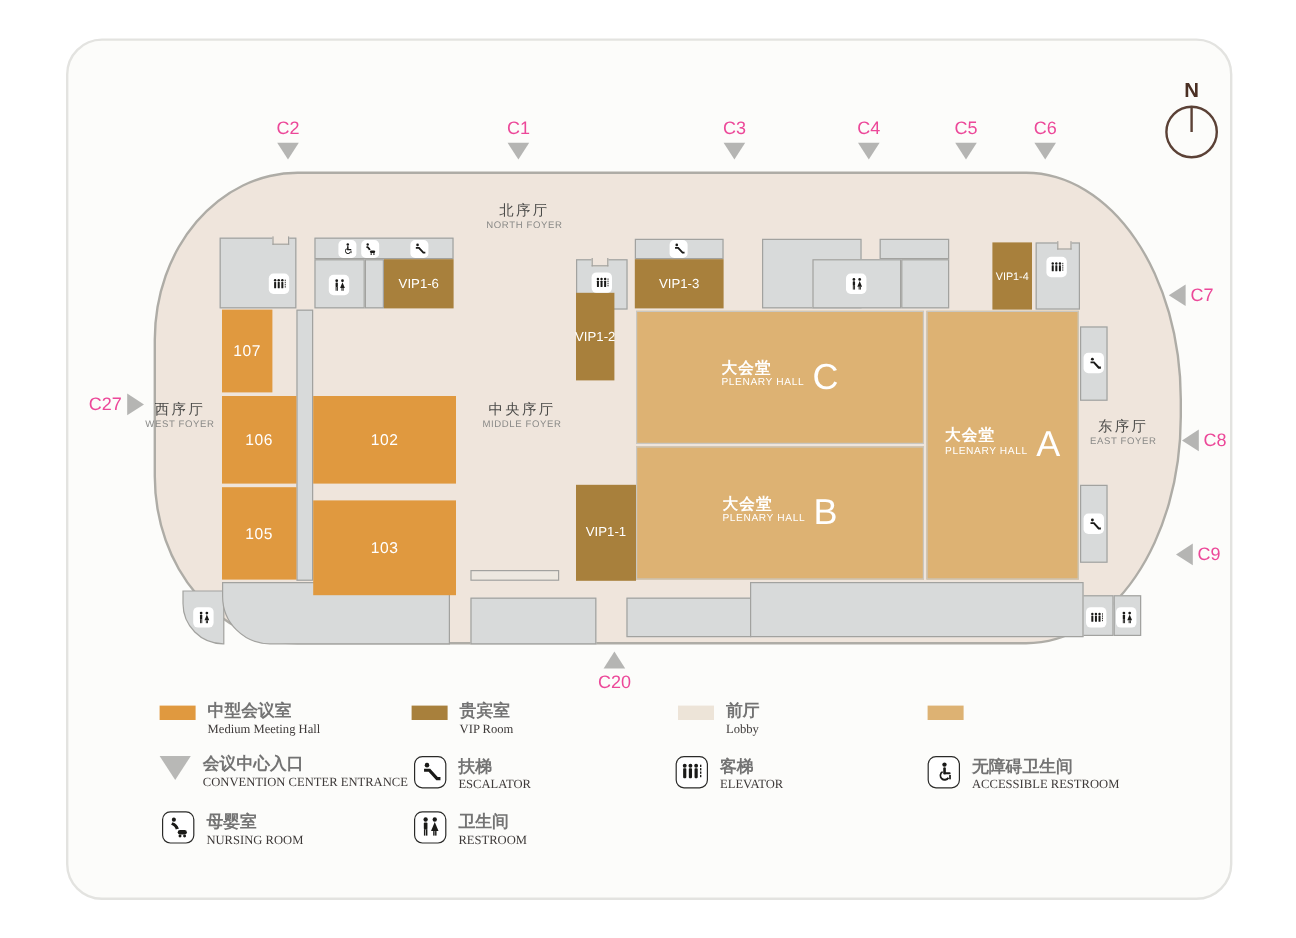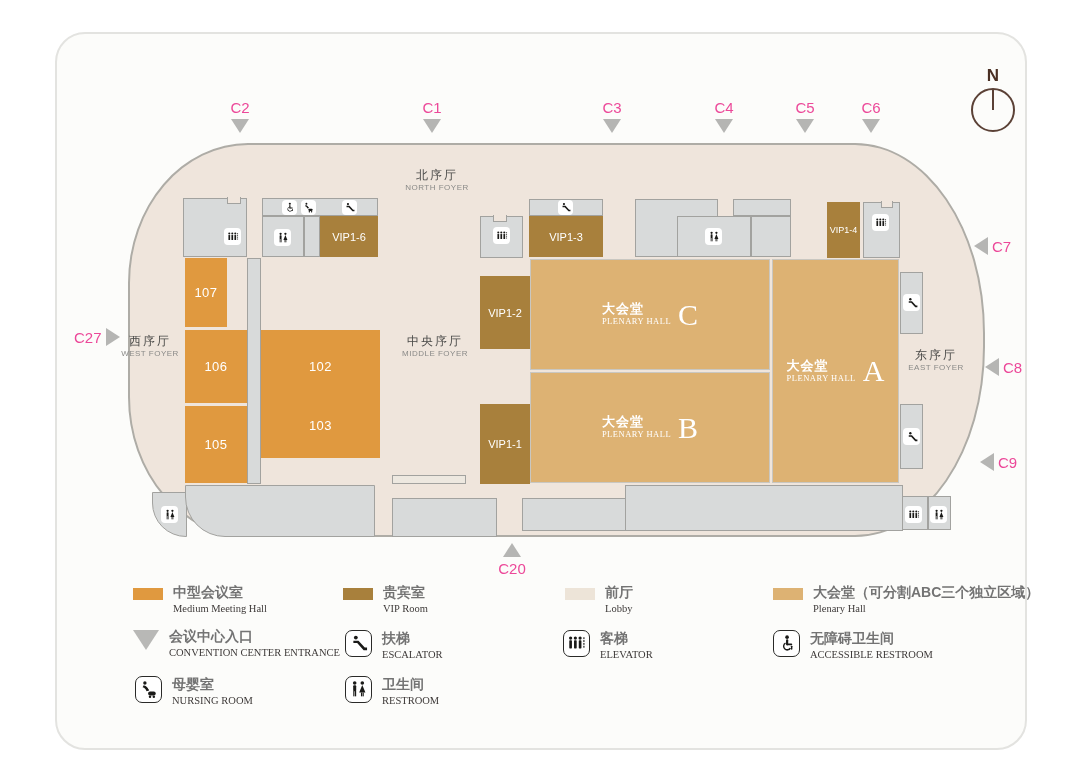--- a/index.html
+++ b/index.html
@@ -21,21 +21,21 @@
   }
   .blk{position:absolute;background:#D8DADA;border:1px solid #A2A29F;box-sizing:border-box;}
   .notch{position:absolute;background:#EFE5DC;border:1px solid #A2A29F;border-top:none;box-sizing:border-box;}
   .room{position:absolute;background:#E0993F;color:#FFFFFF;display:flex;align-items:center;justify-content:center;
         font-size:13px;letter-spacing:.5px;}
   .vip{position:absolute;background:#A8803C;color:#FFFFFF;display:flex;align-items:center;justify-content:center;
        font-size:11px;white-space:nowrap;}
   .vip.small{font-size:9px;}
   .plenary{position:absolute;background:#DDB273;border:1px solid #C9C7C1;box-sizing:border-box;
            display:flex;align-items:center;justify-content:center;color:#FFFFFF;}
-  .phall-label{display:flex;align-items:center;gap:7px;font-family:Liberation Serif, serif;}
+  .phall-label{display:flex;align-items:flex-start;gap:7px;}
   .ph-text{text-align:left;line-height:1.15;}
   .ph-zh{font-size:13px;font-weight:700;letter-spacing:1px;}
   .ph-en{font-size:8.5px;letter-spacing:.5px;}
   .ph-letter{font-size:30px;font-weight:400;line-height:1;}
   .foyer{position:absolute;text-align:center;transform:translateX(-50%);color:#4A4A48;line-height:1.25;white-space:nowrap;}
   .foyer .zh{font-size:12px;letter-spacing:2px;}
   .foyer .en{font-size:8px;color:#8A8A88;letter-spacing:.5px;}
   .iconbox{position:absolute;width:17px;height:17px;background:#FFFFFF;border-radius:4px;
            display:flex;align-items:center;justify-content:center;}
   .iconbox.sm{width:15px;height:15px;}
@@ -155,31 +155,31 @@
     </div>
   <div class="room" style="left:185px;top:330px;width:62px;height:73px">
       <span>106</span>
     </div>
   <div class="room" style="left:185px;top:406px;width:62px;height:77px">
       <span>105</span>
     </div>
   <div class="room" style="left:261px;top:330px;width:119px;height:73px">
       <span>102</span>
     </div>
-  <div class="room" style="left:261px;top:392px;width:119px;height:66px">
+  <div class="room" style="left:261px;top:417px;width:119px;height:79px">
       <span>103</span>
     </div>
 
   <div class="vip" style="left:320px;top:216px;width:58px;height:41px">
       <span>VIP1-6</span>
     </div>
   <div class="vip" style="left:529px;top:216px;width:74px;height:41px">
       <span>VIP1-3</span>
     </div>
-  <div class="vip" style="left:480px;top:276px;width:50px;height:73px">
+  <div class="vip" style="left:480px;top:244px;width:32px;height:73px">
       <span>VIP1-2</span>
     </div>
   <div class="vip" style="left:480px;top:404px;width:50px;height:80px">
       <span>VIP1-1</span>
     </div>
   <div class="vip small" style="left:827px;top:202px;width:33px;height:56px">
       <span>VIP1-4</span>
     </div>
 
   <div class="plenary" style="left:530px;top:259px;width:240px;height:111px">
@@ -374,24 +374,20 @@
   </div>
   <div class="lg-item" style="left:565px;top:584px">
     <span class="sw sw-lobby"></span>
     <span class="lg-text">
       <span class="lg-zh">前厅</span>
       <span class="lg-en">Lobby</span>
     </span>
   </div>
   <div class="lg-item" style="left:773px;top:584px">
     <span class="sw sw-plenary"></span>
-    <span class="lg-text">
-      <span class="lg-zh">大会堂（可分割ABC三个独立区域）</span>
-      <span class="lg-en">Plenary Hall</span>
-    </span>
   </div>
 
   <div class="lg-item" style="left:133px;top:628px">
     <span class="lg-tri"></span>
     <span class="lg-text">
       <span class="lg-zh">会议中心入口</span>
       <span class="lg-en">CONVENTION CENTER ENTRANCE</span>
     </span>
   </div>
   <div class="lg-item" style="left:345px;top:630px">

